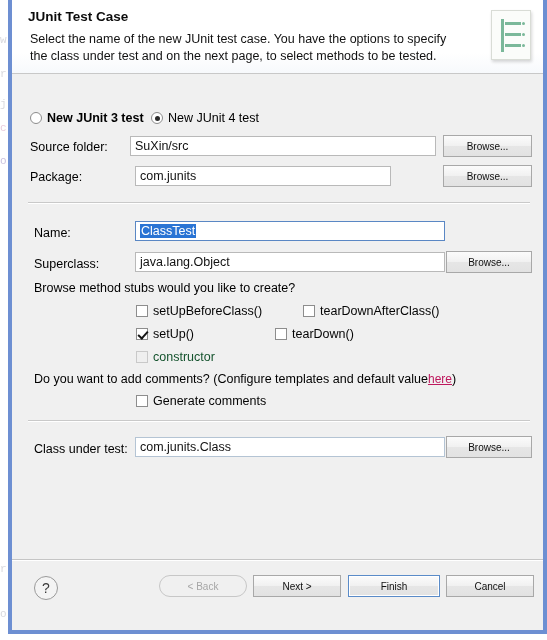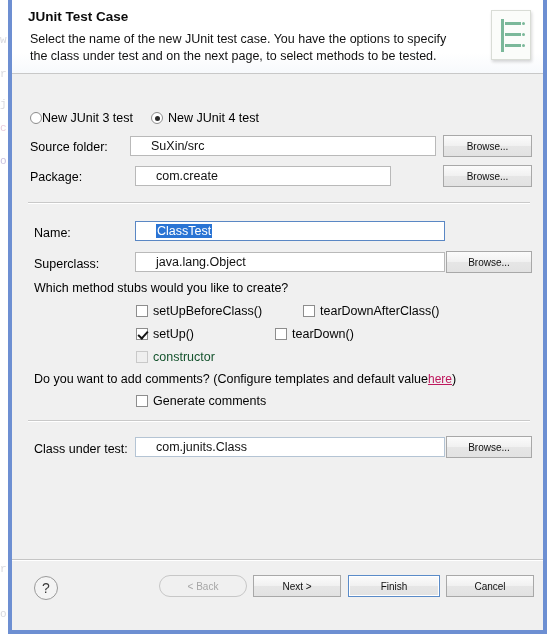--- a/index.html
+++ b/index.html
@@ -179,21 +179,21 @@
 
   .tfield {
     height: 20px;
     box-sizing: border-box;
     background: #ffffff;
     border: 1px solid #b4c4d4;
     font-size: 12.5px;
     color: #111;
     display: flex;
     align-items: center;
-    padding-left: 20px;
+    padding-left: 4px;
     position: absolute;
   }
   .tfield.plain { border: 1px solid #b9b9b9; }
   .tfield.focused { border: 1px solid #5a87c4; }
 
   .sel {
     background: #2a74d4;
     color: #ffffff;
     padding: 0 1px;
   }
@@ -305,42 +305,42 @@
       <span class="bar" style="top:22px;"></span>
       <span class="bar" style="top:33px;"></span>
       <span class="dot" style="top:11px;"></span>
       <span class="dot" style="top:22px;"></span>
       <span class="dot" style="top:33px;"></span>
     </div>
   </div>
 
   <div id="body">
 
-    <div class="row" style="left:18px; top:37px; ">
+    <div class="row" style="left:18px; top:37px; gap:5px;font-weight:bold;">
       <span class="radio"></span>
       <span class="lbl">New JUnit 3 test</span>
     </div>
     <div class="row" style="left:139px; top:37px; gap:5px;">
       <span class="radio checked"></span>
       <span class="lbl">New JUnit 4 test</span>
     </div>
 
     <div class="row" style="left:18px; top:66px;">
       <span class="lbl">Source folder:</span>
     </div>
     <div class="tfield plain" style="left:118px; top:62px; width:306px;">
       <span>SuXin/src</span>
     </div>
     <div class="btn" style="left:431px; top:61px; width:89px;">Browse...</div>
 
     <div class="row" style="left:18px; top:96px;">
       <span class="lbl">Package:</span>
     </div>
     <div class="tfield plain" style="left:123px; top:92px; width:256px;">
-      <span>com.create</span>
+      <span>com.junits</span>
     </div>
     <div class="btn" style="left:431px; top:91px; width:89px;">Browse...</div>
 
     <div class="sep" style="left:16px; top:128px; width:502px;"></div>
 
     <div class="row" style="left:22px; top:152px;">
       <span class="lbl">Name:</span>
     </div>
     <div class="tfield focused" style="left:123px; top:147px; width:310px;">
       <span class="sel">ClassTest</span>
@@ -348,21 +348,21 @@
 
     <div class="row" style="left:22px; top:183px;">
       <span class="lbl">Superclass:</span>
     </div>
     <div class="tfield plain" style="left:123px; top:178px; width:310px;">
       <span>java.lang.Object</span>
     </div>
     <div class="btn" style="left:434px; top:177px; width:86px;">Browse...</div>
 
     <div class="row" style="left:22px; top:207px;">
-      <span class="lbl">Which method stubs would you like to create?</span>
+      <span class="lbl">Browse method stubs would you like to create?</span>
     </div>
 
     <div class="cbrow" style="left:124px; top:230px;">
       <span class="cbox"></span>
       <span class="cblabel">setUpBeforeClass()</span>
     </div>
     <div class="cbrow" style="left:263px; top:230px;margin-left:28px;">
       <span class="cbox"></span>
       <span class="cblabel">tearDownAfterClass()</span>
     </div>

